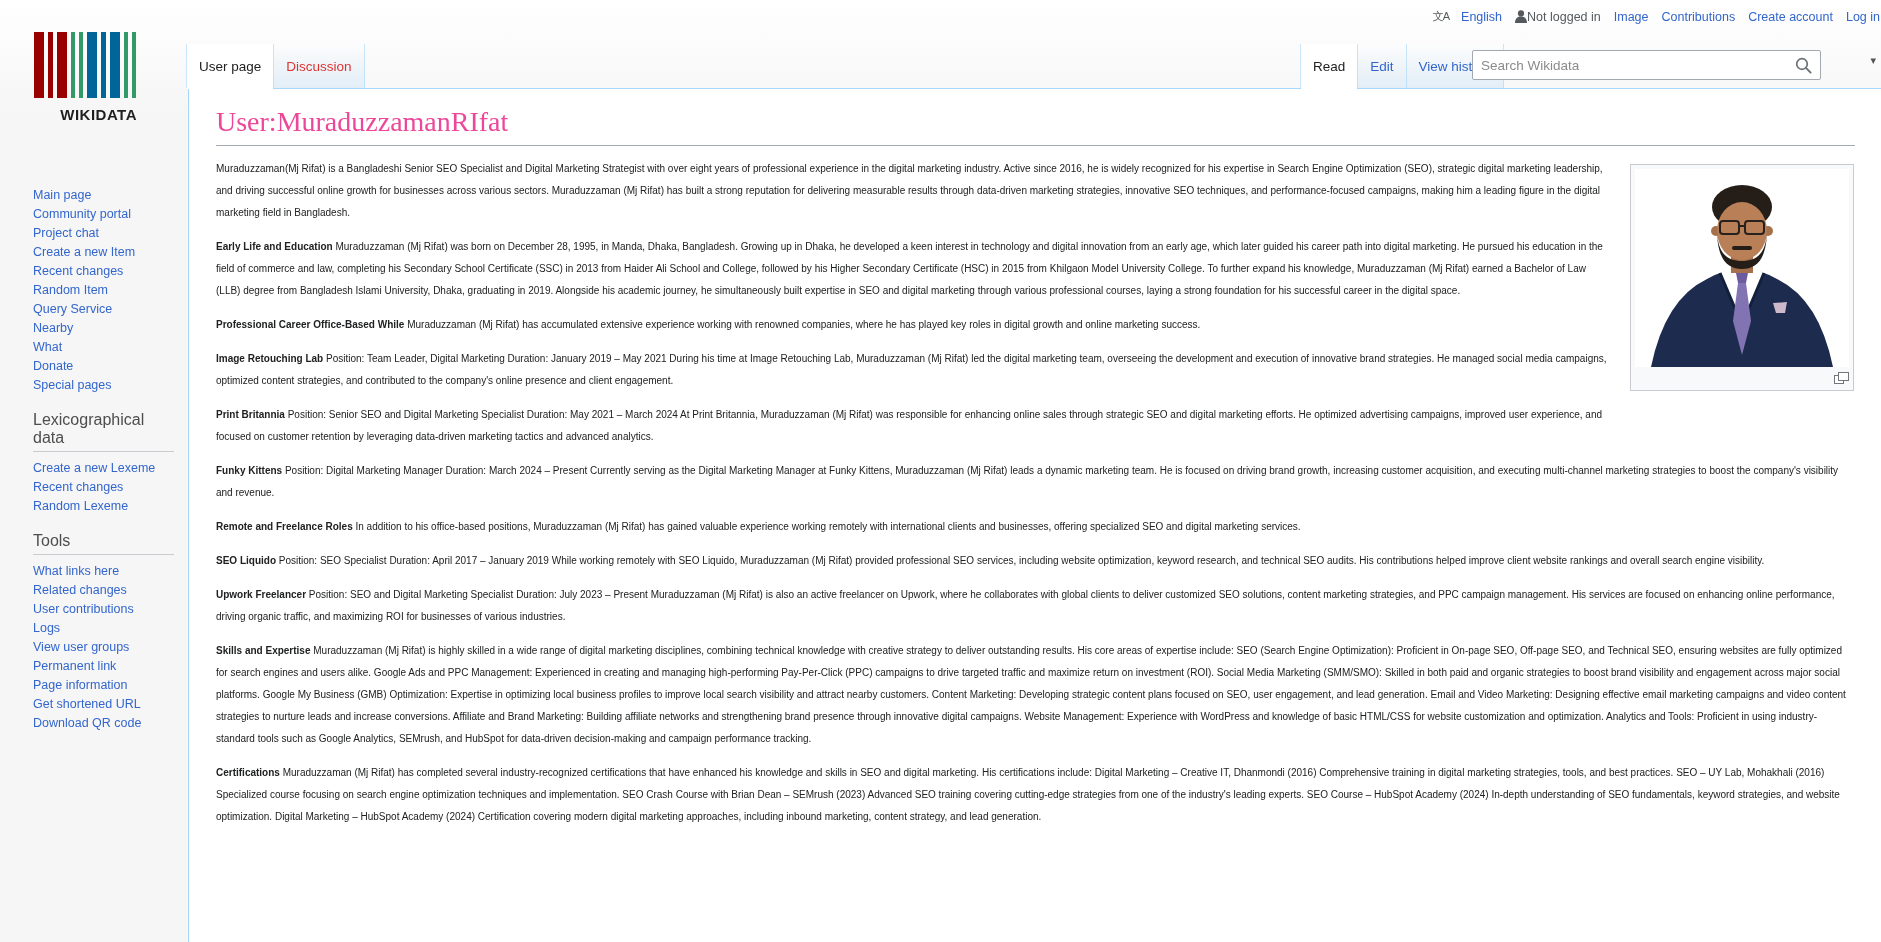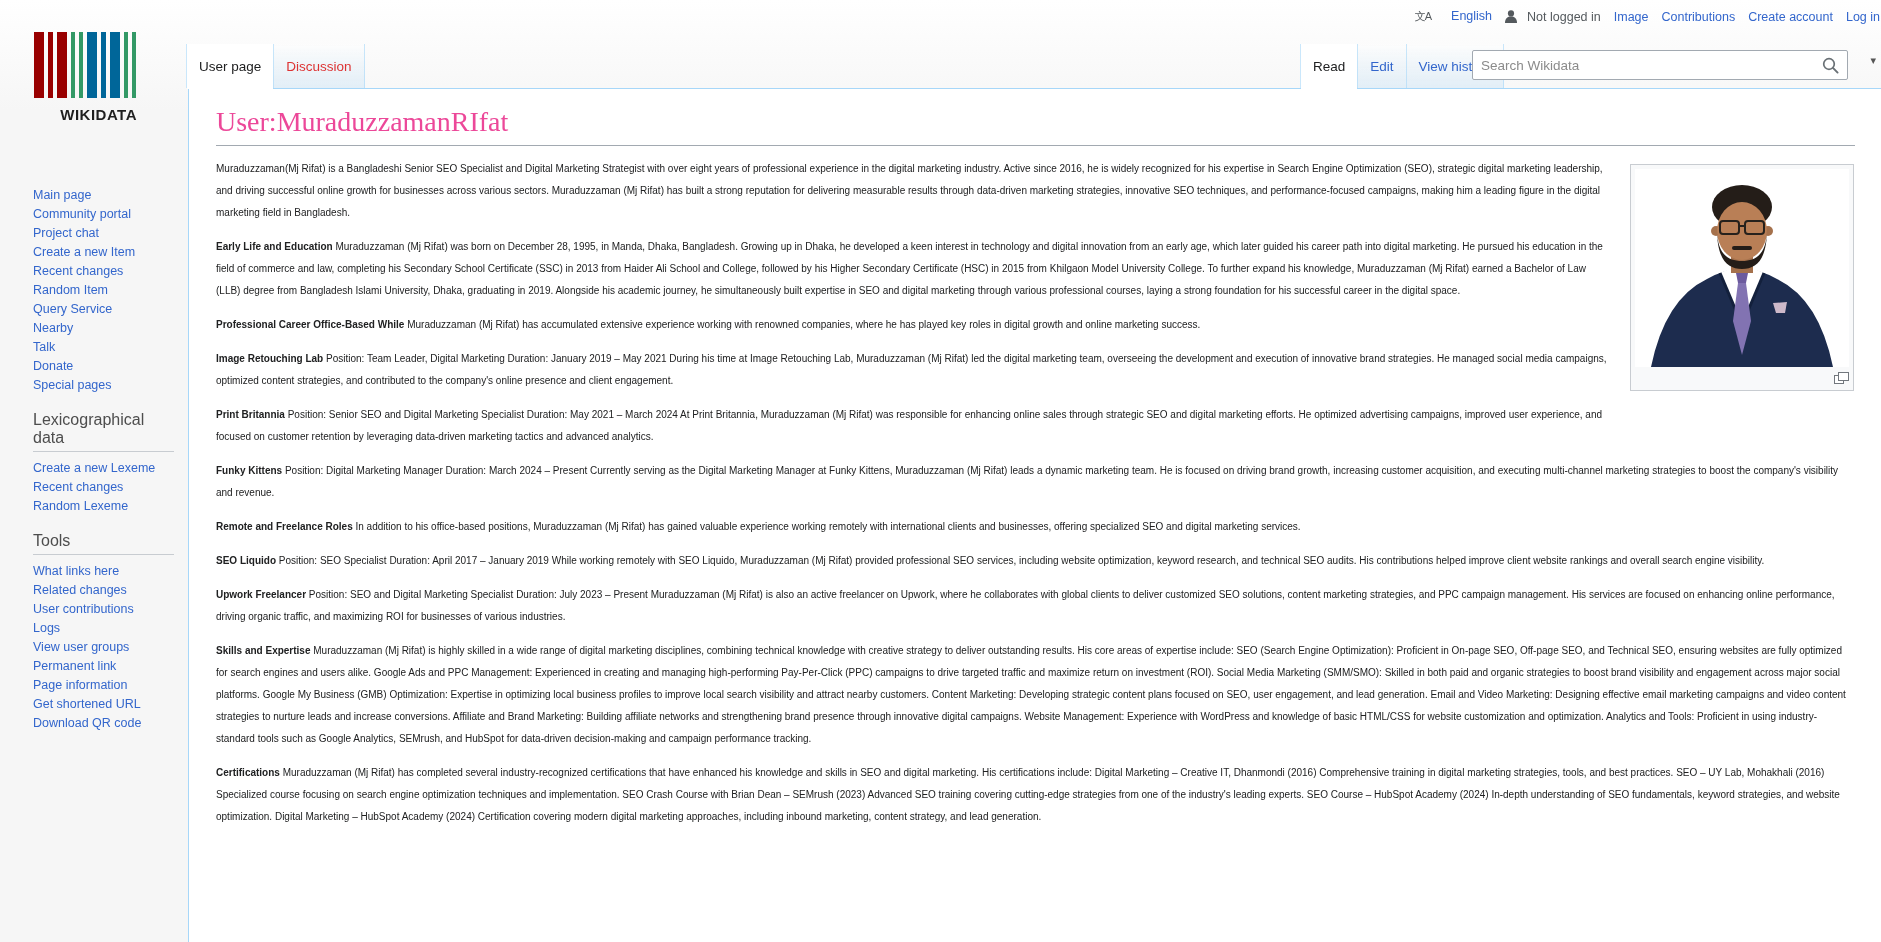--- a/index.html
+++ b/index.html
@@ -4,43 +4,43 @@
 <style>
   html,body{margin:0;padding:0;background:#f6f6f6;}
   #screen{position:relative;width:1881px;height:942px;overflow:hidden;
           background:linear-gradient(to bottom,#ffffff 0,#f6f6f6 110px,#f6f6f6 100%);
           font-family:"Liberation Sans","DejaVu Sans",sans-serif;color:#202122;}
   a{text-decoration:none;cursor:pointer;}
   
   #personal-bar{position:absolute;top:9px;right:-12px;display:flex;align-items:center;gap:13px;
                 font-size:12.5px;white-space:nowrap;}
   #personal-bar .pb-link{color:#3366cc;}
-  .uls-trigger{display:flex;align-items:flex-start;gap:20px;color:#3366cc;margin-left:24px;}
+  .uls-trigger{display:flex;align-items:center;gap:12px;color:#3366cc;margin-left:24px;}
   .uls-icon{font-size:11px;color:#54595d;letter-spacing:-1px;}
-  .pb-user{display:flex;align-items:center;gap:10px;color:#54595d;text-align:right;}
+  .pb-user{display:flex;align-items:center;gap:0;color:#54595d;text-align:right;}
   
   #logo{position:absolute;left:33px;top:32px;width:104px;text-align:right;}
   .logo-bars{display:flex;height:66px;gap:4px;justify-content:center;}
   .logo-bars div{height:100%;}
   .logo-word{margin-top:8px;font-weight:bold;font-size:15px;letter-spacing:.5px;color:#1f1f1f;}
   
   .tab-strip{position:absolute;top:44px;height:44px;display:flex;align-items:stretch;font-size:13.5px;}
   #tabs-left{left:186px;}
   #tabs-right{left:1300px;}
   .tab{display:flex;align-items:center;padding:0 12px;position:relative;
        background:linear-gradient(to bottom,rgba(255,255,255,.35) 0,#e2eef7 100%);
        border-left:1px solid rgba(167,215,249,.6);}
   .tab:last-child{border-right:1px solid rgba(167,215,249,.6);}
   .tab.active{background:#ffffff;}
   .tab.active::after{content:"";position:absolute;left:0;right:0;bottom:-1px;height:1px;background:#fff;z-index:3;}
   .tab.active .tab-label{color:#202122;}
   .tab .tab-label{color:#3366cc;}
   .tab.redlink .tab-label{color:#dd3333;}
   
-  #search-box{position:absolute;left:1472px;top:50px;width:376px;height:30px;box-sizing:border-box;
+  #search-box{position:absolute;left:1472px;top:50px;width:349px;height:30px;box-sizing:border-box;
               border:1px solid #a2a9b1;border-radius:2px;background:#fff;display:flex;align-items:center;z-index:2;}
   #search-box input{flex:1;border:0;outline:0;padding:0 8px;font-size:13.5px;color:#222;
                     font-family:"Liberation Sans","DejaVu Sans",sans-serif;background:transparent;}
   #search-box input::placeholder{color:#8b8b8b;}
   #search-button{border:0;background:transparent;padding:0 8px 0 4px;display:flex;align-items:center;cursor:pointer;}
   #header-caret{position:absolute;right:5px;top:54px;color:#555;font-size:11px;cursor:pointer;}
   
   #sidebar{position:absolute;left:0;top:186px;width:188px;font-size:12.5px;box-sizing:border-box;}
   .portal{padding:0 14px 0 33px;margin-bottom:16px;}
   .portal h3{font-size:16px;font-weight:normal;color:#4d4d4d;margin:16px 0 7px;padding:0 0 4px;
@@ -134,21 +134,21 @@
       <div class="portal">
         <ul>
           <li><a>Main page</a></li>
           <li><a>Community portal</a></li>
           <li><a>Project chat</a></li>
           <li><a>Create a new Item</a></li>
           <li><a>Recent changes</a></li>
           <li><a>Random Item</a></li>
           <li><a>Query Service</a></li>
           <li><a>Nearby</a></li>
-          <li><a>Talk</a></li>
+          <li><a>What</a></li>
           <li><a>Donate</a></li>
           <li><a>Special pages</a></li>
         </ul>
       </div>
       <div class="portal">
         <h3>Lexicographical data</h3>
         <ul>
           <li><a>Create a new Lexeme</a></li>
           <li><a>Recent changes</a></li>
           <li><a>Random Lexeme</a></li>

